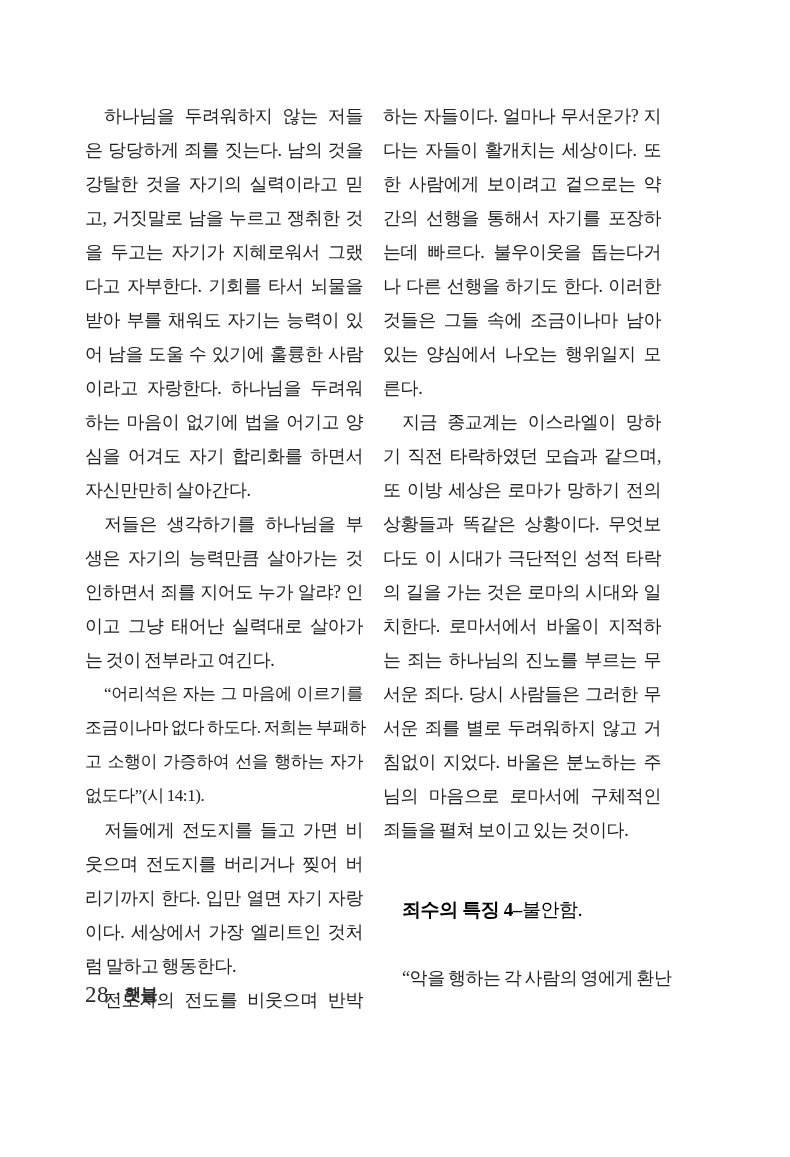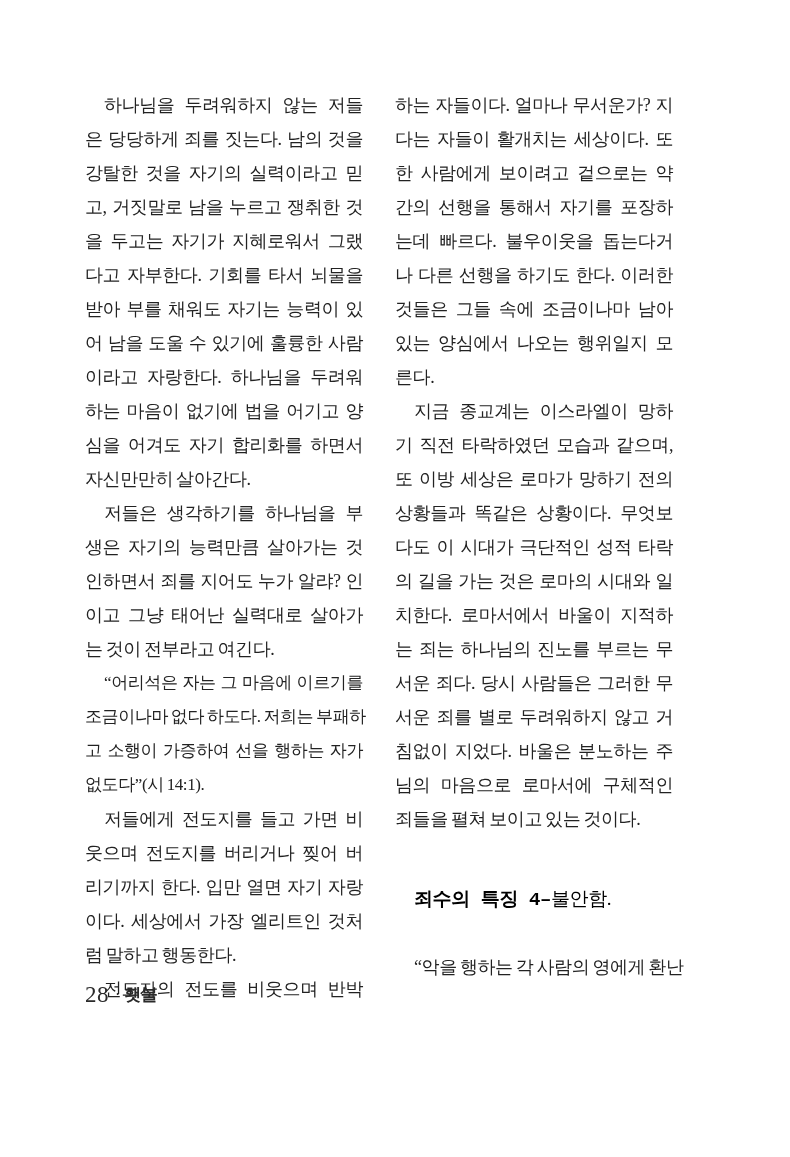--- a/index.html
+++ b/index.html
@@ -13,24 +13,24 @@
     color: #1f1f1f;
     overflow: hidden;
   }
   .page {
     position: absolute;
     inset: 0;
     background: #ffffff;
   }
   .column {
     position: absolute;
-    top: 88px;
+    top: 99px;
   }
   .column.left  { left: 85px;  width: 278px; }
-  .column.right { left: 383px; width: 278px; margin-left: 12px; }
+  .column.right { left: 383px; width: 278px; }
   .tline {
     font-size: 18px;
     line-height: 34px;
     height: 34px;
     letter-spacing: -0.4px;
     word-spacing: -1px;
     white-space: nowrap;
     text-align: justify;
     text-align-last: justify;
     color: #222222;
@@ -43,21 +43,21 @@
   .tline.quote { font-size: 17px; }
   .heading {
     margin-top: 46px;
     padding-left: 19px;
     font-size: 19px;
     line-height: 34px;
     height: 34px;
     white-space: nowrap;
     color: #000000;
   }
-  .heading .h-bold { font-weight: bold; font-family: Liberation Mono, monospace; letter-spacing: -0.4px; }
+  .heading .h-bold { font-weight: bold; font-family: Liberation Serif, serif; letter-spacing: -0.4px; }
   .heading .h-rest { font-weight: normal; letter-spacing: -0.4px; }
   .closing { margin-top: 34px; }
   .footer {
     position: absolute;
     left: 85px;
     top: 982px;
     white-space: nowrap;
     color: #2a2a2a;
     font-family: Liberation Serif, serif;
   }

